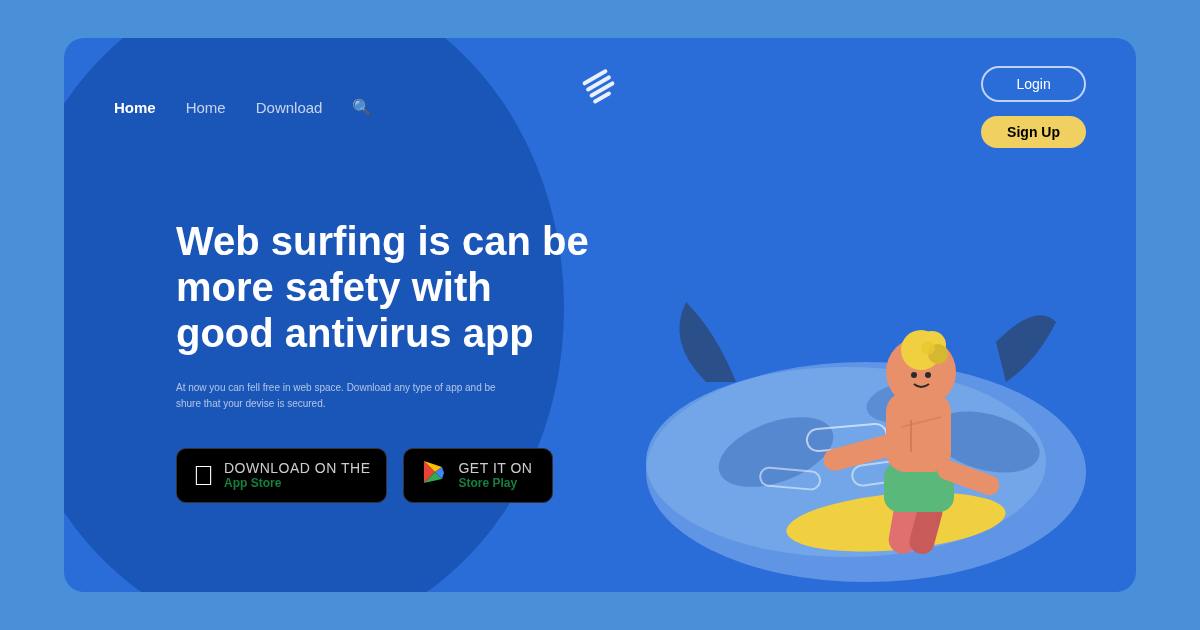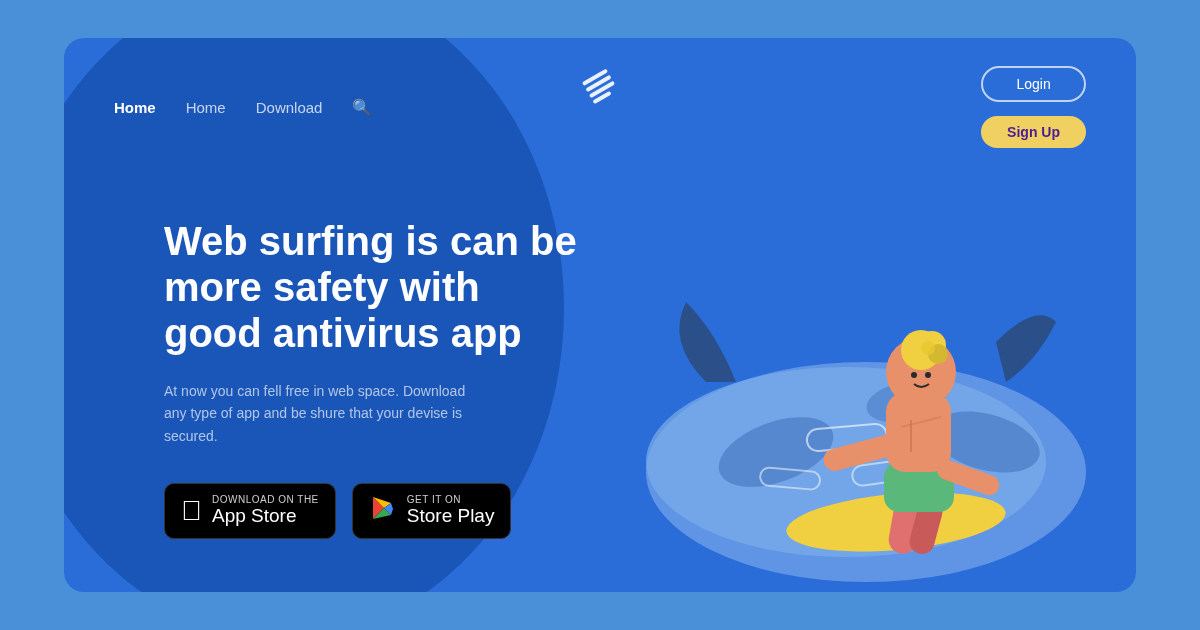--- a/index.html
+++ b/index.html
@@ -81,50 +81,51 @@
       background: transparent;
       color: #fff;
       padding: 8px 26px;
       border-radius: 30px;
       font-size: 14px;
       cursor: pointer;
     }
     .btn-signup {
       background: #f0d060;
       border: none;
-      color: #4c1d95;
+      color: #000000;
       padding: 8px 26px;
       border-radius: 30px;
       font-size: 14px;
       font-weight: bold;
       cursor: pointer;
     }
     
     .main-content {
       position: relative;
       z-index: 5;
       display: flex;
       align-items: flex-start;
       padding: 50px 50px 0 100px;
+      margin-left: 12px;
     }
     .left-section {
       flex: 0 0 480px;
       padding-top: 20px;
     }
     .hero-title {
       color: #fff;
       font-size: 40px;
       font-weight: 900;
       line-height: 1.15;
       margin-bottom: 24px;
       max-width: 420px;
     }
     .hero-desc {
       color: rgba(255,255,255,0.65);
-      font-size: 14px;
+      font-size: 10px;
       line-height: 1.6;
       max-width: 320px;
       margin-bottom: 36px;
     }
     .store-buttons {
       display: flex;
       gap: 16px;
     }
     .store-btn {
       background: #000;
@@ -141,28 +142,28 @@
       font-size: 28px;
       color: #fff;
       line-height: 1;
     }
     .store-btn-text {
       display: flex;
       flex-direction: column;
     }
     .store-btn-sub {
       color: rgba(255,255,255,0.8);
-      font-size: 10px;
+      font-size: 14px;
       text-transform: uppercase;
       letter-spacing: 0.5px;
     }
     .store-btn-main {
-      color: #ffffff;
-      font-size: 19px;
-      font-weight: normal;
+      color: #15803d;
+      font-size: 12px;
+      font-weight: bold;
       line-height: 1.2;
     }
     
     .illustration-area {
       position: absolute;
       right: 30px;
       bottom: 0;
       width: 500px;
       height: 430px;
     }

